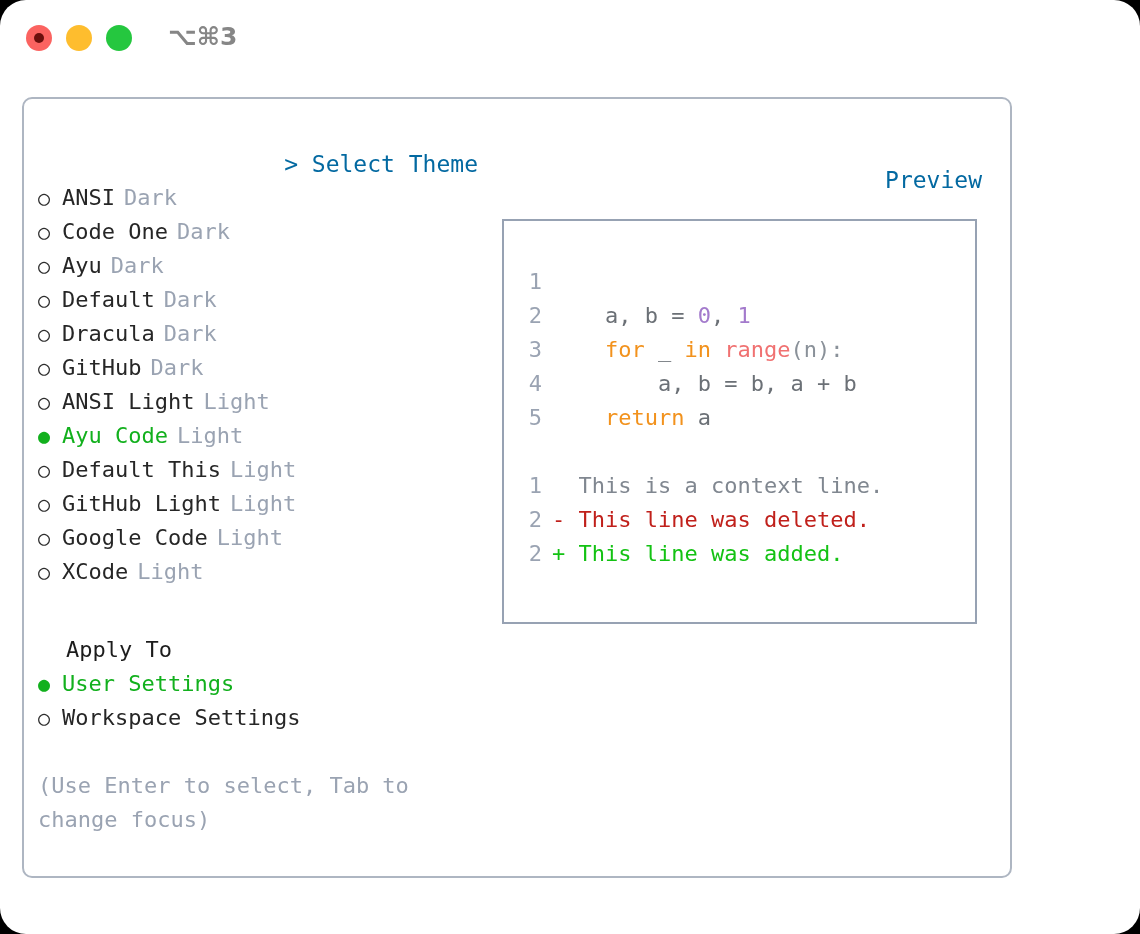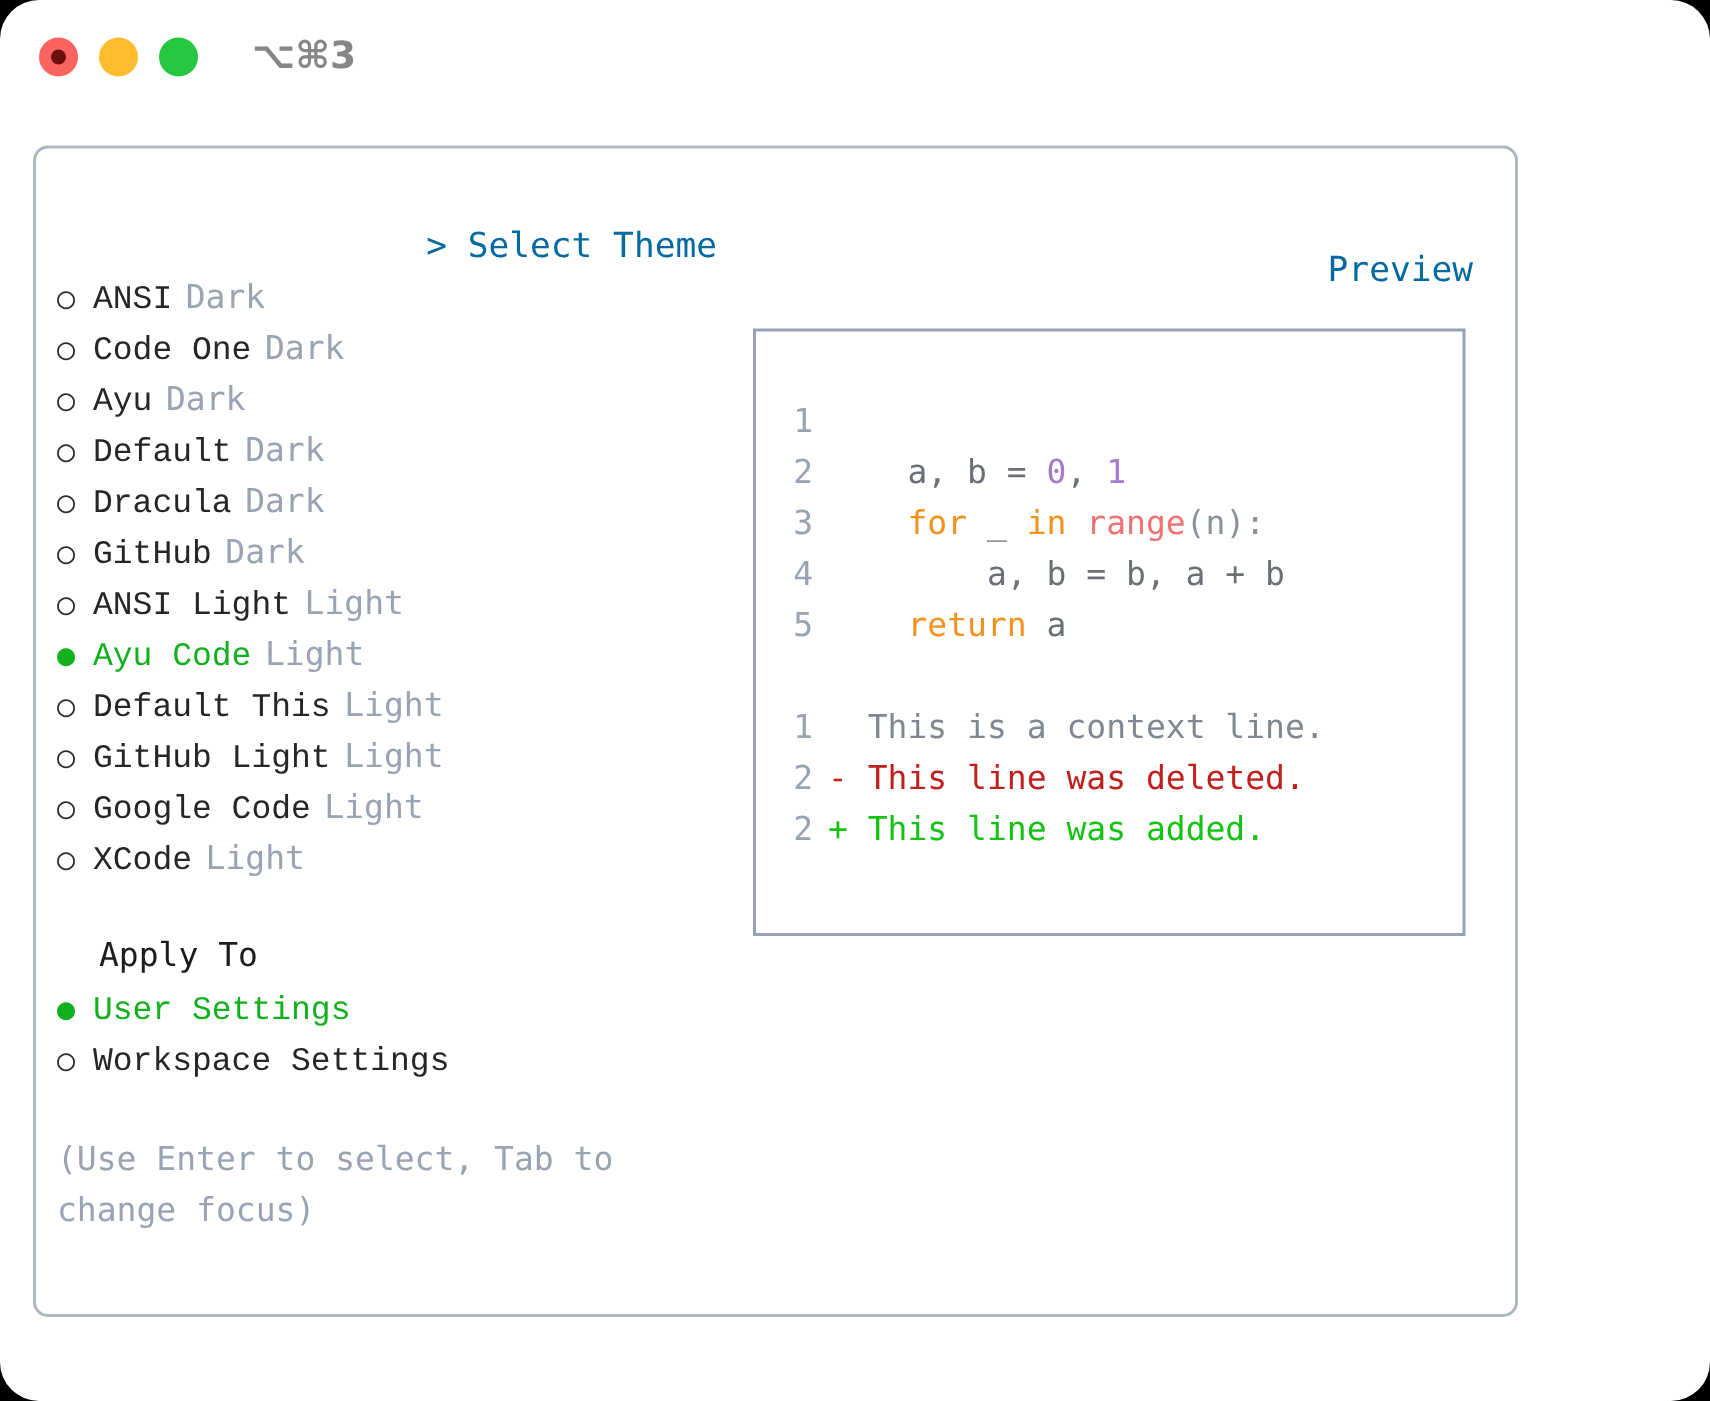--- a/index.html
+++ b/index.html
@@ -105,35 +105,35 @@
     white-space: pre;
   }
   .bullet {
     width: 24px;
     flex: none;
     font-size: 20px;
     color: #2c2c2c;
     line-height: 34px;
   }
   .opt-row.selected .bullet { color: #12b01d; }
-  .opt-label { color: #262626; font-family: Liberation Mono, monospace; }
+  .opt-label { color: #262626; }
   .opt-row.selected .opt-label { color: #12b01d; }
   .opt-tag {
     color: #9aa3b2;
     margin-left: 9px;
     text-align: right;
   }
 
   .applyto-head {
     font-size: 22px;
     color: #1c1c1c;
     line-height: 34px;
     padding-left: 28px;
     white-space: pre;
-    margin-top: 32px;
+    margin-top: 44px;
   }
   .hint {
     margin-top: 34px;
     font-size: 22px;
     color: #9aa3b2;
     line-height: 34px;
     width: 404px;
     white-space: pre-wrap;
   }
 

